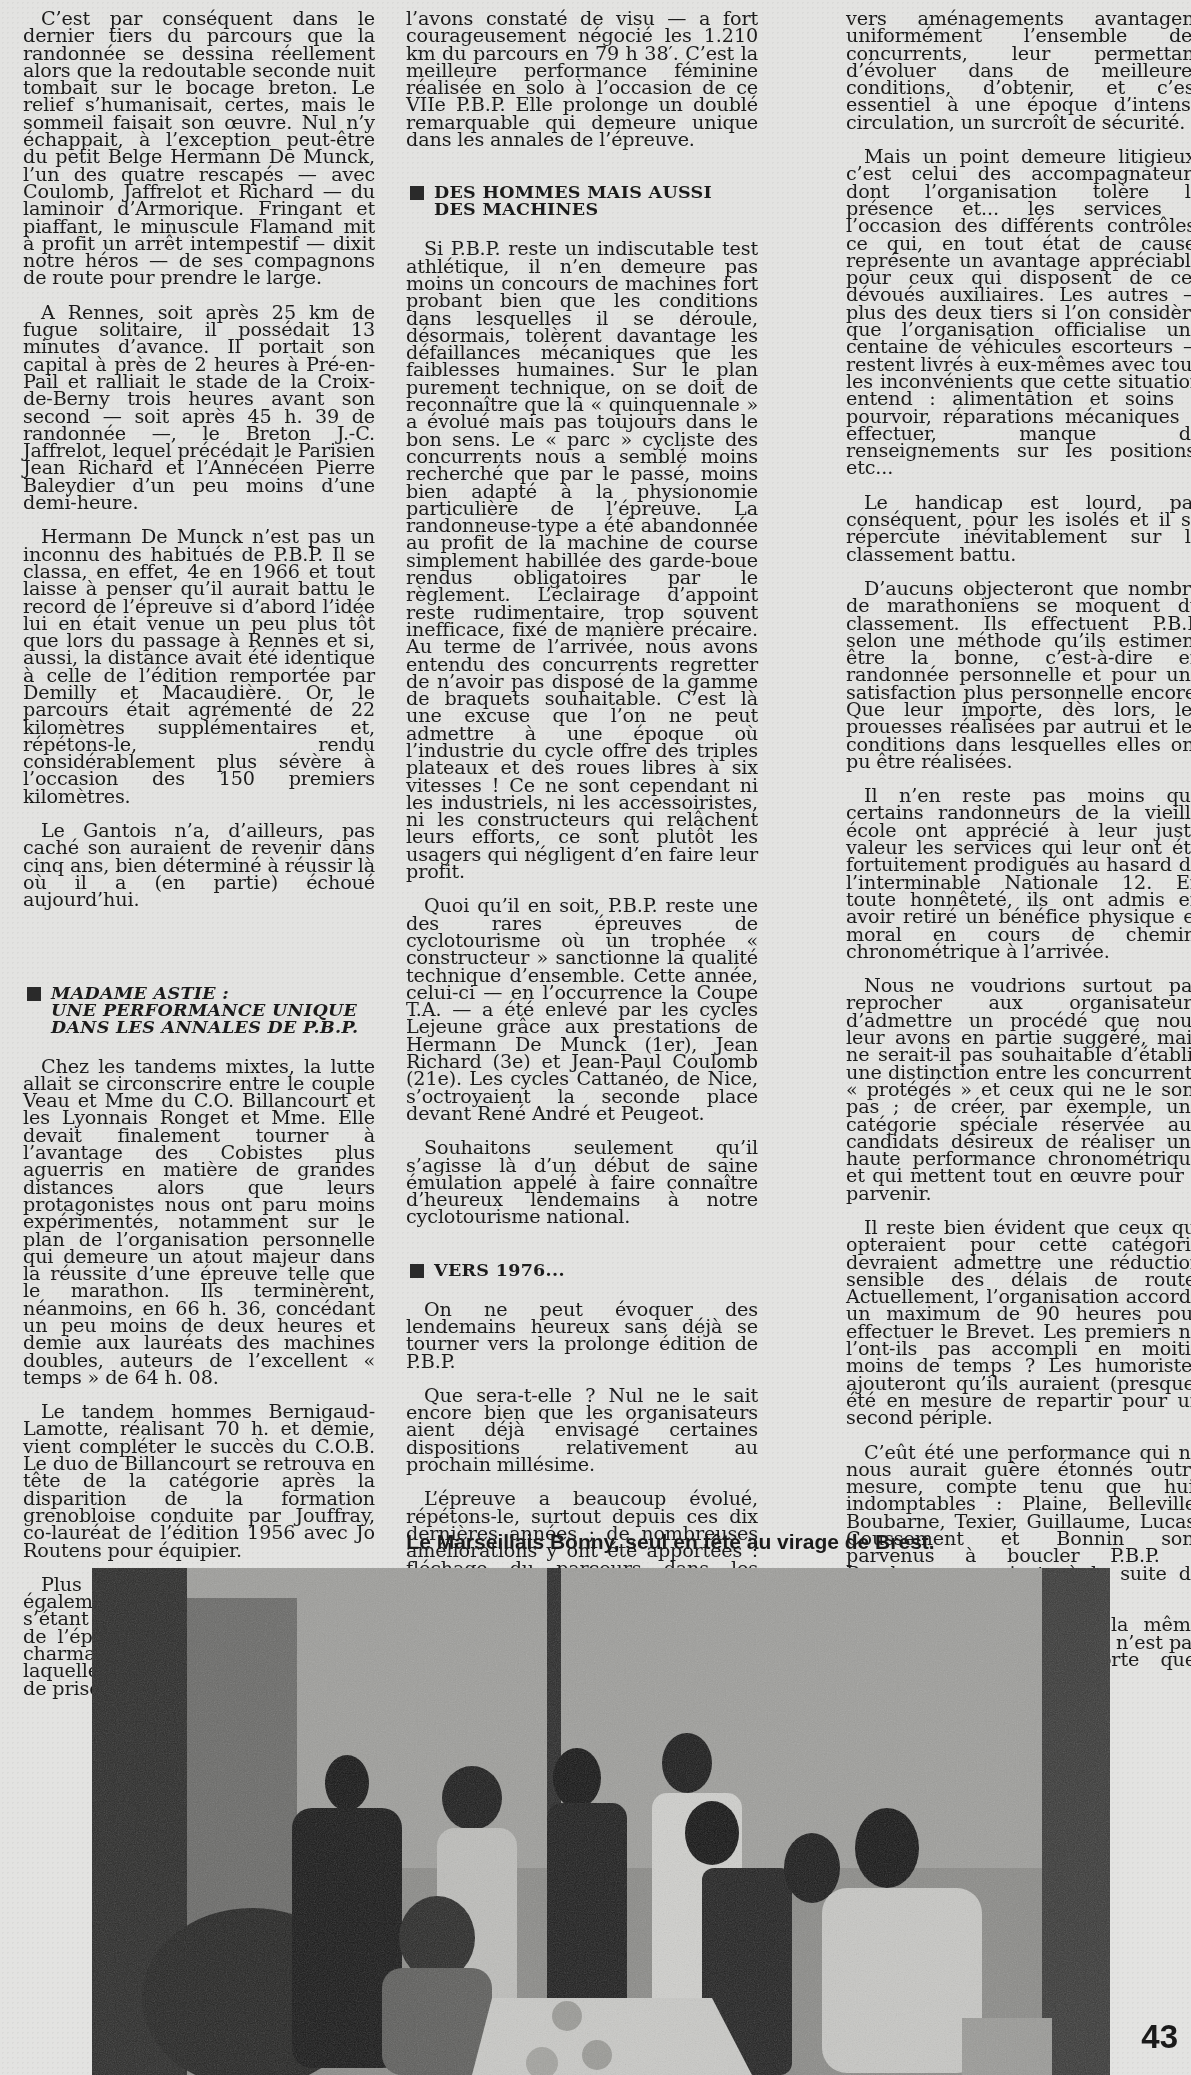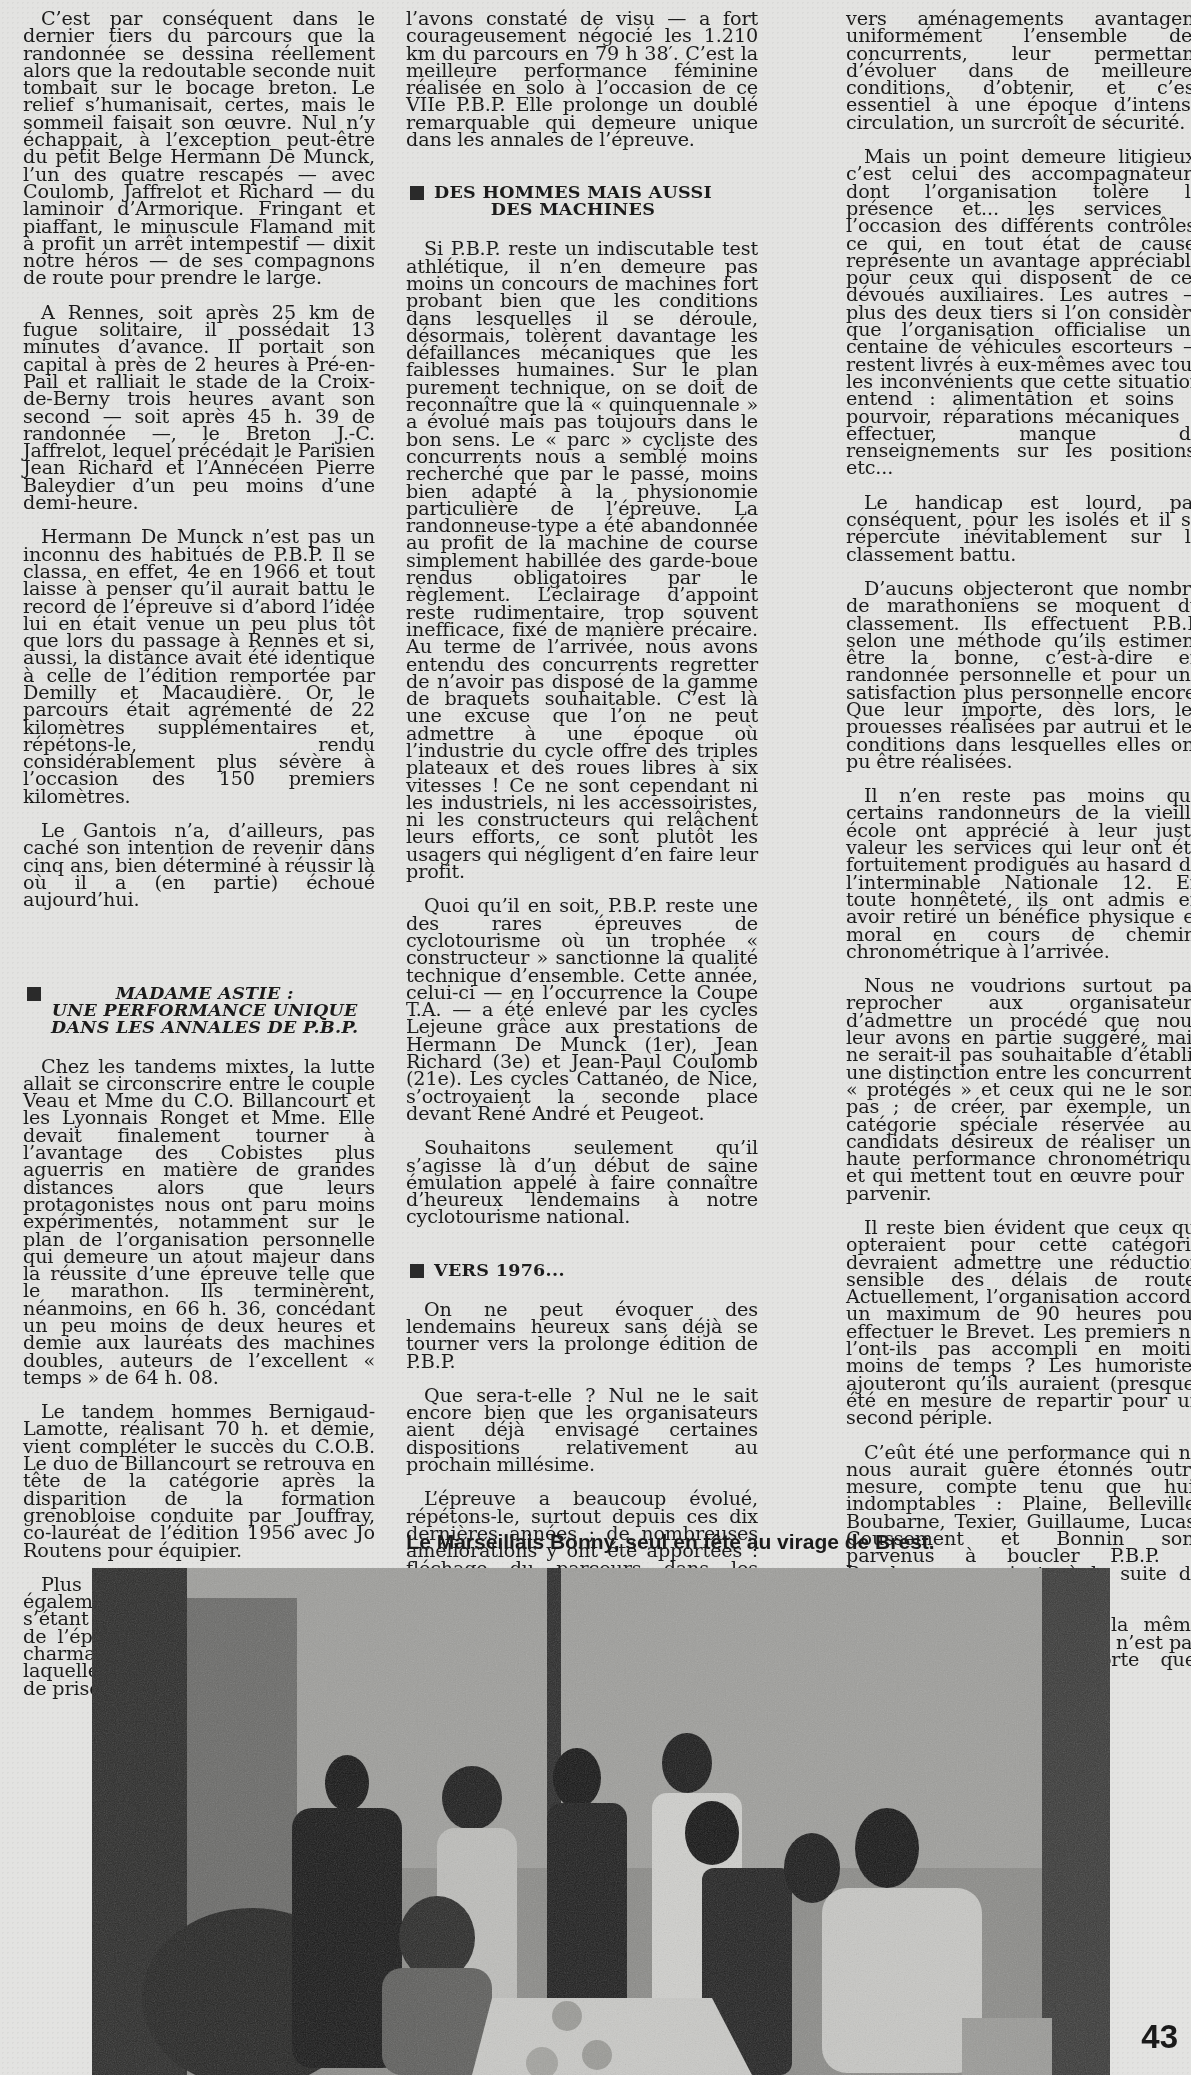--- a/index.html
+++ b/index.html
@@ -21,21 +21,21 @@
   #col-left { left: 23px; width: 352px; }
   #col-mid { left: 406px; width: 352px; }
   #col-right { left: 814px; width: 356px; margin-left: 32px; }
   .col p { margin: 0 0 17px 0; text-indent: 18px; }
   .col p.cont { text-indent: 0; }
   .heading {
     display: flex; align-items: flex-start;
     font-family: "DejaVu Serif", "Liberation Serif", serif;
     font-weight: bold; font-size: 17.5px; line-height: 17px;
     text-transform: uppercase; letter-spacing: 0.3px;
-    margin: 36px 0 22px 4px; text-align: center;
+    margin: 36px 0 22px 4px; text-align: left;
   }
   .heading .sq {
     flex: 0 0 14px; width: 14px; height: 14px; background: #2a2a2a;
     margin: 2px 10px 0 0;
   }
   .caption {
     position: absolute; left: 0; width: 1191px; top: 1530px; text-align: center;
     font-family: Liberation Sans, sans-serif;
     font-weight: bold; font-size: 21px; color: #1a1a1a;
     padding-left: 150px; box-sizing: border-box;
@@ -51,21 +51,21 @@
     font-weight: bold; font-size: 33px; color: #1a1a1a; text-align: center;
   }
 </style>
 </head>
 <body>
 
 <div id="col-left" class="col">
   <p>C’est par conséquent dans le dernier tiers du parcours que la randonnée se dessina réellement alors que la redoutable seconde nuit tombait sur le bocage breton. Le relief s’humanisait, certes, mais le sommeil faisait son œuvre. Nul n’y échappait, à l’exception peut-être du petit Belge Hermann De Munck, l’un des quatre rescapés — avec Coulomb, Jaffrelot et Richard — du laminoir d’Armorique. Fringant et piaffant, le minuscule Flamand mit à profit un arrêt intempestif — dixit notre héros — de ses compagnons de route pour prendre le large.</p>
   <p>A Rennes, soit après 25 km de fugue solitaire, il possédait 13 minutes d’avance. Il portait son capital à près de 2 heures à Pré-en-Pail et ralliait le stade de la Croix-de-Berny trois heures avant son second — soit après 45 h. 39 de randonnée —, le Breton J.-C. Jaffrelot, lequel précédait le Parisien Jean Richard et l’Annécéen Pierre Baleydier d’un peu moins d’une demi-heure.</p>
   <p>Hermann De Munck n’est pas un inconnu des habitués de P.B.P. Il se classa, en effet, 4e en 1966 et tout laisse à penser qu’il aurait battu le record de l’épreuve si d’abord l’idée lui en était venue un peu plus tôt que lors du passage à Rennes et si, aussi, la distance avait été identique à celle de l’édition remportée par Demilly et Macaudière. Or, le parcours était agrémenté de 22 kilomètres supplémentaires et, répétons-le, rendu considérablement plus sévère à l’occasion des 150 premiers kilomètres.</p>
-  <p>Le Gantois n’a, d’ailleurs, pas caché son intention de revenir dans cinq ans, bien déterminé à réussir là où il a (en partie) échoué aujourd’hui.</p>
+  <p>Le Gantois n’a, d’ailleurs, pas caché son auraient de revenir dans cinq ans, bien déterminé à réussir là où il a (en partie) échoué aujourd’hui.</p>
   <div class="heading" style="margin-top:76px;font-style:italic;">
     <span class="sq"></span>
     <div>
       <div>MADAME ASTIE :</div>
       <div>UNE PERFORMANCE UNIQUE</div>
       <div>DANS LES ANNALES DE P.B.P.</div>
     </div>
   </div>
   <p>Chez les tandems mixtes, la lutte allait se circonscrire entre le couple Veau et Mme du C.O. Billancourt et les Lyonnais Ronget et Mme. Elle devait finalement tourner à l’avantage des Cobistes plus aguerris en matière de grandes distances alors que leurs protagonistes nous ont paru moins expérimentés, notamment sur le plan de l’organisation personnelle qui demeure un atout majeur dans la réussite d’une épreuve telle que le marathon. Ils terminèrent, néanmoins, en 66 h. 36, concédant un peu moins de deux heures et demie aux lauréats des machines doubles, auteurs de l’excellent « temps » de 64 h. 08.</p>
   <p>Le tandem hommes Bernigaud-Lamotte, réalisant 70 h. et demie, vient compléter le succès du C.O.B. Le duo de Billancourt se retrouva en tête de la catégorie après la disparition de la formation grenobloise conduite par Jouffray, co-lauréat de l’édition 1956 avec Jo Routens pour équipier.</p>

